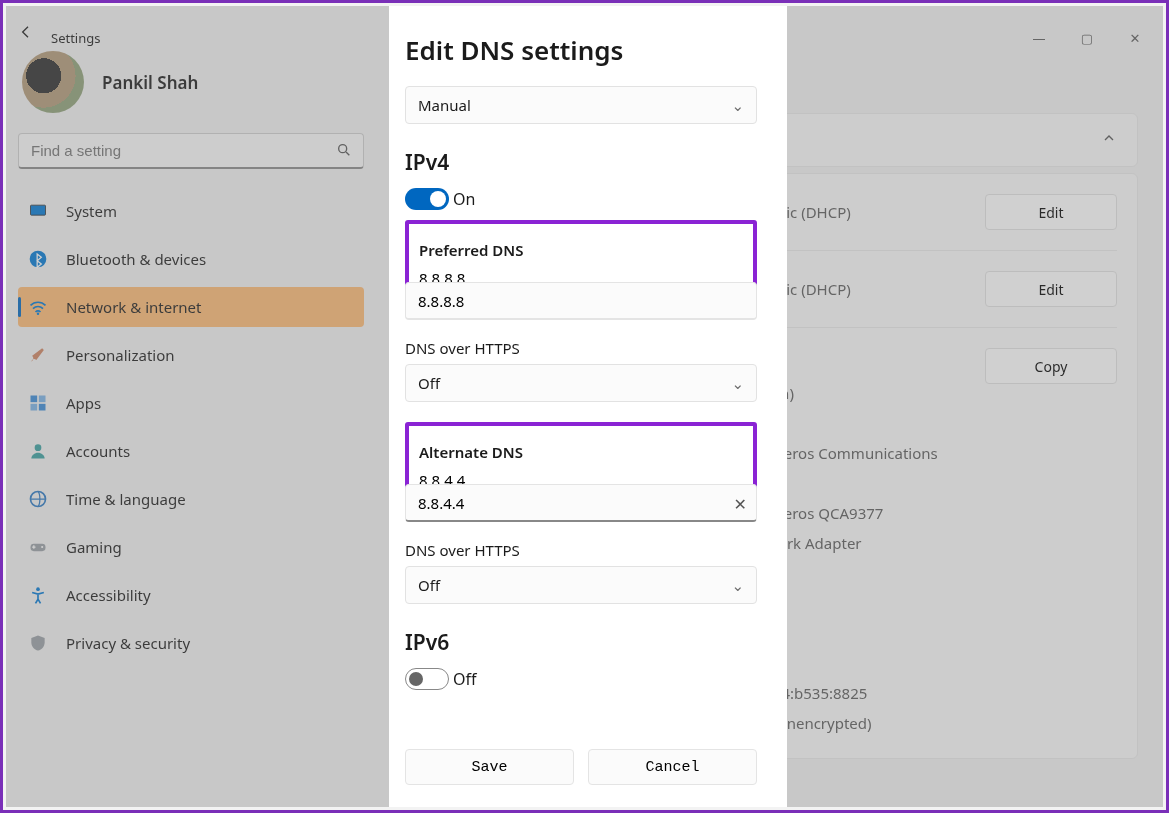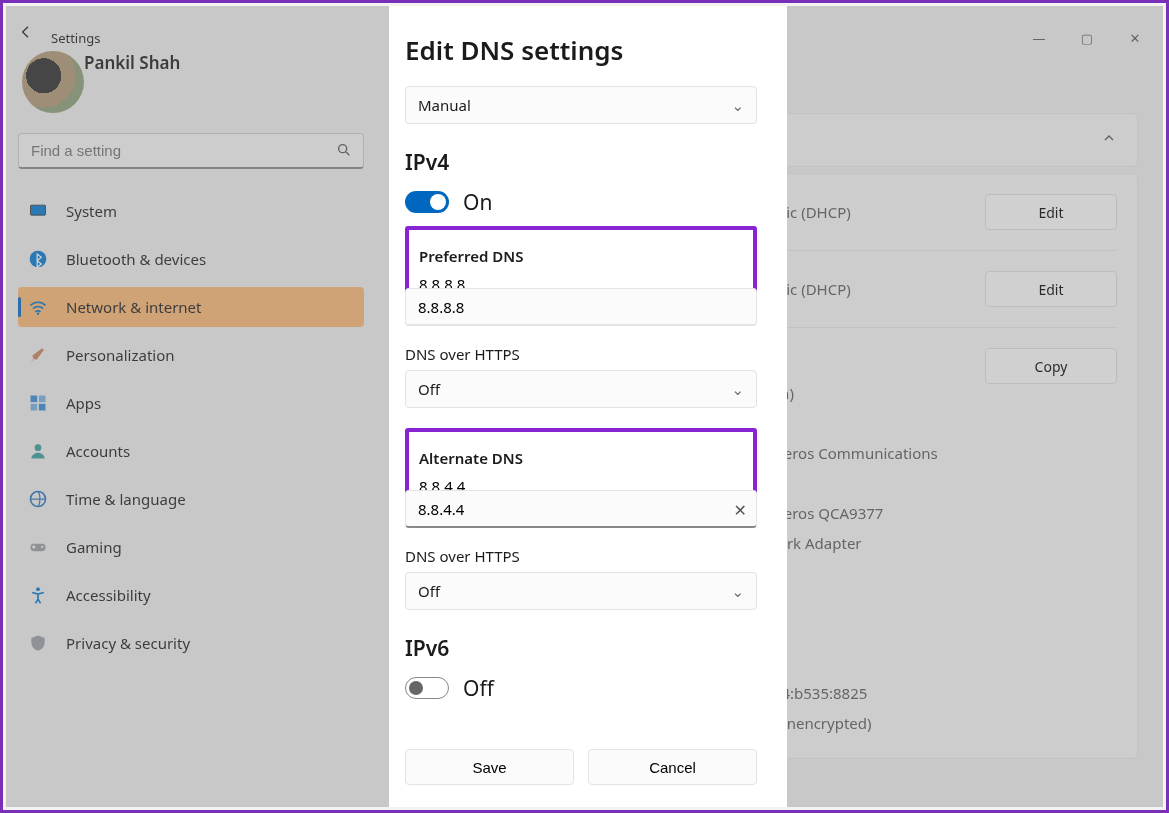--- a/index.html
+++ b/index.html
@@ -17,21 +17,21 @@
   .back svg { width: 16px; height: 16px; }
   .titlebar .title { font-size: 13px; margin-left: 10px; }
   .winctrls { margin-left: auto; display:flex; gap: 18px; padding-right: 8px; color:#5b5b5b; }
   .winctrls span { width: 30px; text-align:center; font-size: 13px; }
 
   
   .body { display:flex; height: calc(100% - 44px); }
 
   
   .sidebar { width: 376px; flex: none; padding: 0 15px 0 15px; }
-  .user { display:flex; align-items:flex-start; padding: 4px 4px 20px 4px; }
+  .user { display:flex; align-items:center; gap: 18px; padding: 4px 4px 20px 4px; }
   .avatar { width: 62px; height: 62px; border-radius: 50%; background: radial-gradient(circle at 35% 40%, #2b2b2b 0 32%, #b39a78 32% 58%, #90a279 58% 100%); }
   .username { font-size: 17px; font-weight: 600; }
 
   .search { position: relative; margin-bottom: 22px; }
   .search input {
     width: 100%; height: 36px; border: 1px solid #d0d0d0; border-radius: 4px;
     background: #fafafa; padding: 0 40px 0 12px; font-size: 15px; outline: none;
     border-bottom: 2px solid #8a8a8a;
   }
   .search .sicon { position:absolute; right: 12px; top: 9px; color:#5b5b5b; }
@@ -84,42 +84,42 @@
     display:flex; flex-direction:column;
   }
   .dialog h1 { font-size: 26px; font-weight: 600; margin-bottom: 18px; }
   .dsel {
     display:flex; align-items:center; justify-content:space-between;
     height: 38px; border:1px solid #e2e2e2; border-radius:4px;
     padding: 0 12px; font-size: 15px; background:#fbfbfb;
   }
   .dsel .chev { color:#6b6b6b; }
   .dsection { font-size: 21px; font-weight: 600; margin-top: 24px; margin-bottom: 12px; }
-  .toggle { display:flex; align-items:center; gap: 14px; font-size: 21px; }
+  .toggle { display:flex; align-items:center; gap: 4px; font-size: 16px; }
   .switch { width: 44px; height: 22px; border-radius: 11px; position: relative; }
   .switch.on { background: #0067c0; }
   .switch.on::after { content:""; position:absolute; right:3px; top:3px; width:16px; height:16px; background:#fff; border-radius:50%; }
   .switch.off { background:#fff; border:1px solid #888; }
   .switch.off::after { content:""; position:absolute; left:3px; top:3px; width:14px; height:14px; background:#666; border-radius:50%; }
   .dlabel { font-size: 15px; font-weight: 600; margin-top: 18px; margin-bottom: 6px; }
   .dinput {
     width: 100%; height: 38px; border:1px solid #e4e4e4; border-radius:4px;
     background:#fbfbfb; padding: 0 12px; font-size: 15px; font-family: inherit;
     border-bottom: 2px solid #888;
   }
   .dinput.nb { border-bottom-color:#e4e4e4; }
   .inwrap { position: relative; }
   .inwrap .clear { position:absolute; right: 10px; top: 9px; color:#555; font-size:16px; }
   .hl { border: 4px solid #8a23d4; border-radius: 3px; padding: 8px 10px; margin-top: 10px; }
   .hl .dlabel { margin-top: 8px; margin-bottom: 8px; }
   
   .hl + .inwrap { margin-top: -26px; padding-left: 0; padding-right: 0; }
 
   .dfoot { margin-top: auto; display:flex; gap: 14px; padding-top: 14px; }
-  .dbtn { flex:1; height: 36px; background:#fbfbfb; border:1px solid #e4e4e4; border-radius:4px; font-size:15px; font-family:Liberation Sans, sans-serif; }
+  .dbtn { flex:1; height: 36px; background:#fbfbfb; border:1px solid #e4e4e4; border-radius:4px; font-size:15px; font-family:Liberation Mono, monospace; }
 </style>
 </head>
 <body>
 
 <div class="app">
 
   <div class="titlebar">
     <div class="back">
       <svg viewBox="0 0 24 24">
           <path d="M15 4l-8 8 8 8" fill="none" stroke="#1b1b1b" stroke-width="2"></path>

